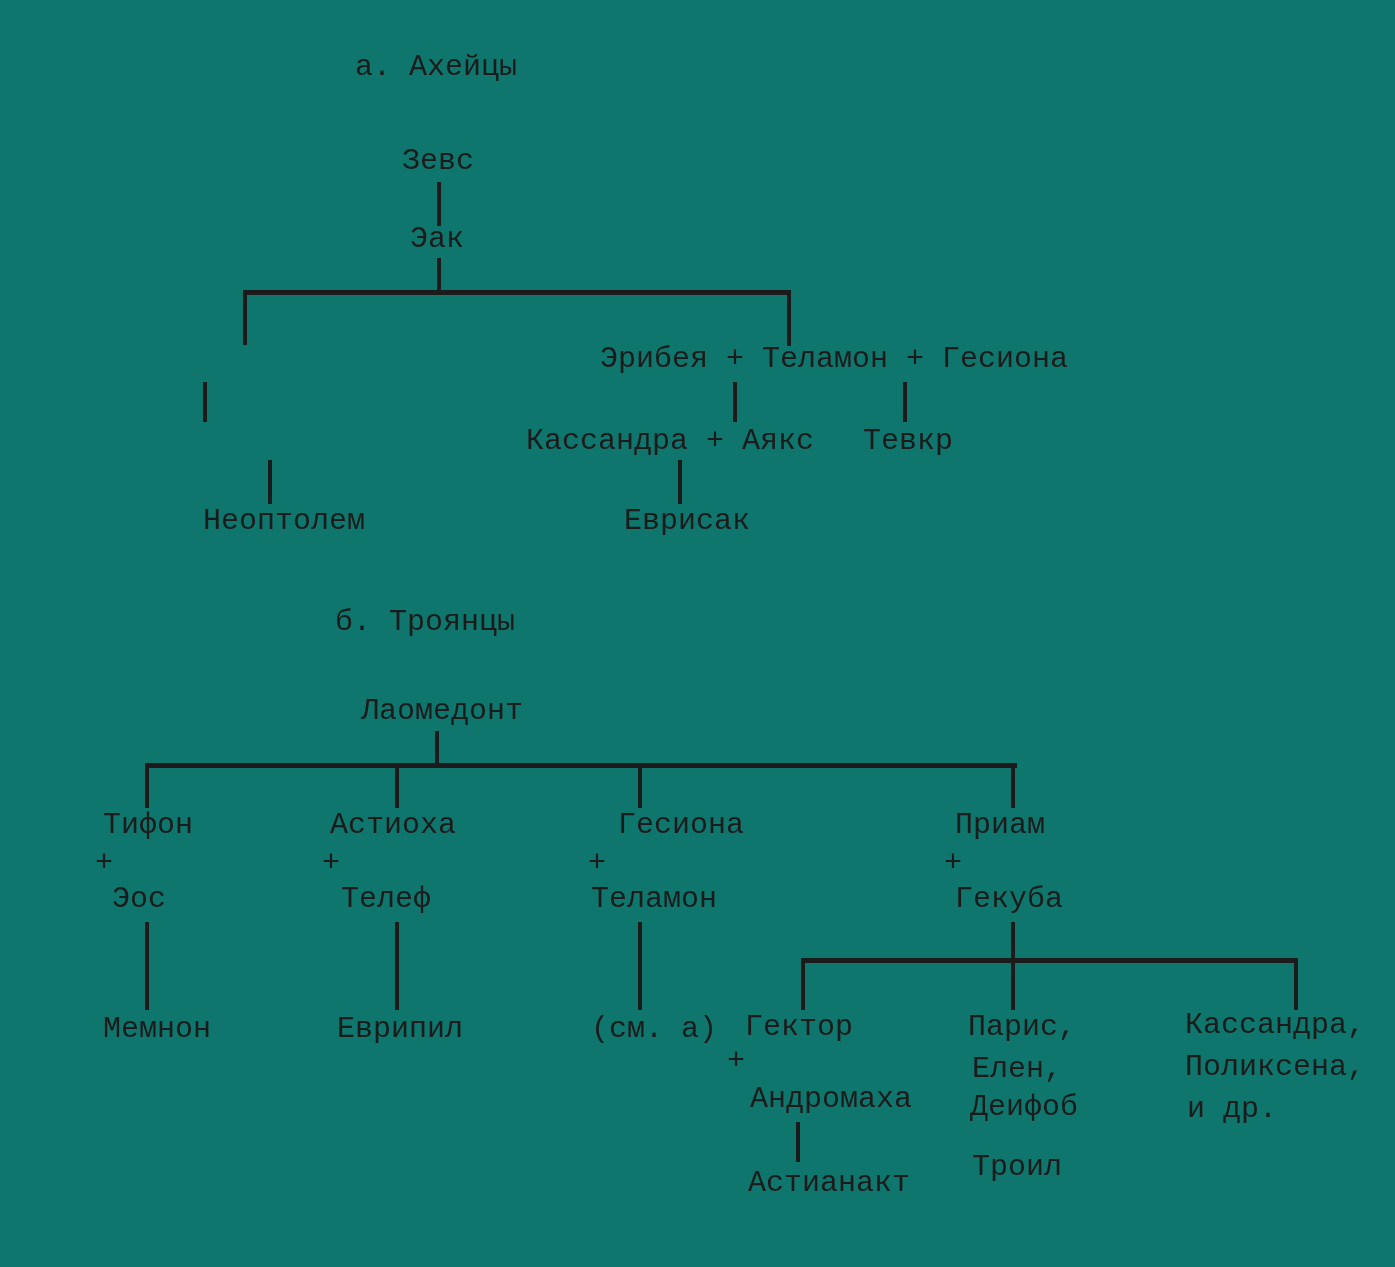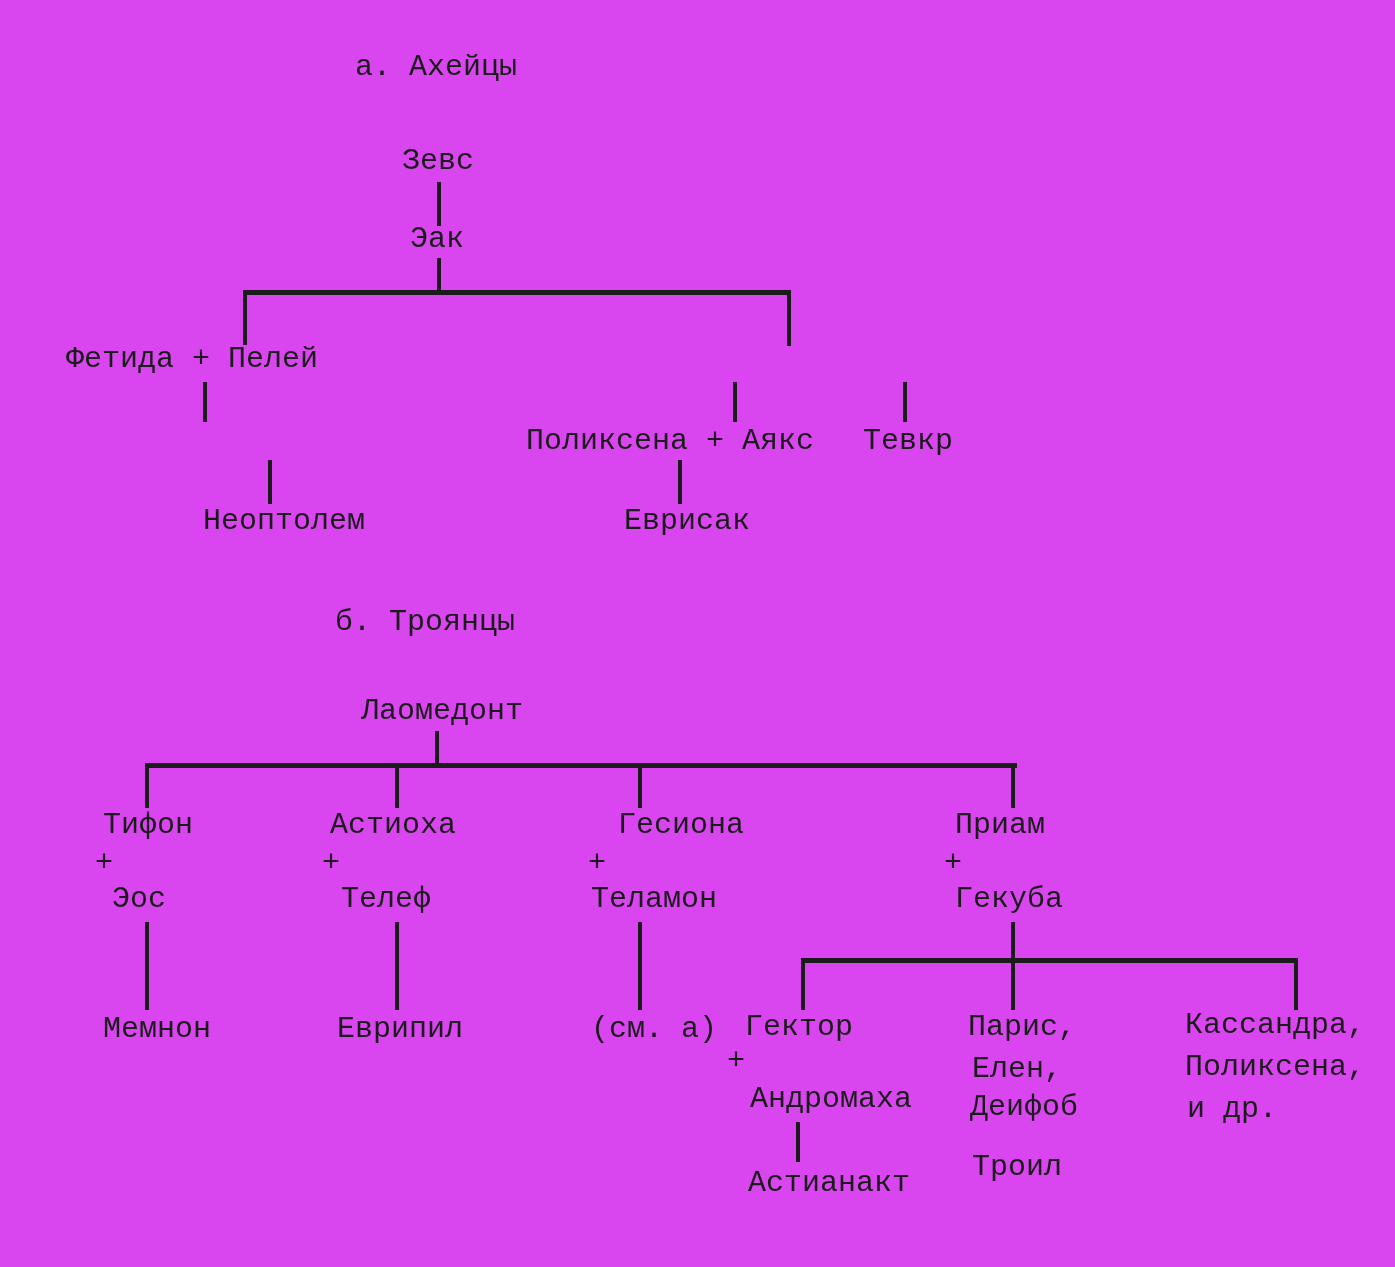--- a/index.html
+++ b/index.html
@@ -1,19 +1,19 @@
 <!DOCTYPE html>
 <html><head>
 <meta charset="utf-8">
 <style>
   html,body{margin:0;padding:0;background:#e8e8e8;}
   #page{
     position:relative;
     width:1395px;height:1267px;
-    background:#d946ef;
+    background:#0f766e;
     font-family:"Liberation Mono","DejaVu Sans Mono",monospace;
     color:#1b1b1b;
     overflow:hidden;
   }
   .t{
     position:absolute;
     white-space:nowrap;
     font-size:30px;
     line-height:30px;
     letter-spacing:0px;
@@ -31,27 +31,27 @@
 
   <div class="t" style="left:402px;top:146px;">Зевс</div>
   <div class="v" style="left:437px;top:182px;height:44px;"></div>
   <div class="t" style="left:410px;top:224px;">Эак</div>
   <div class="v" style="left:437px;top:258px;height:34px;"></div>
 
   <div class="h" style="left:245px;top:290px;width:546px;"></div>
   <div class="v" style="left:243px;top:290px;height:55px;"></div>
   <div class="v" style="left:787px;top:290px;height:56px;"></div>
 
-  <div class="t" style="left:66px;top:344px;">Фетида + Пелей</div>
+  <div class="t" style="left:600px;top:344px;">Эрибея + Теламон + Гесиона</div>
 
   <div class="v" style="left:203px;top:382px;height:40px;"></div>
   <div class="v" style="left:733px;top:382px;height:40px;"></div>
   <div class="v" style="left:903px;top:382px;height:40px;"></div>
 
-  <div class="t" style="left:526px;top:426px;">Поликсена + Аякс</div>
+  <div class="t" style="left:526px;top:426px;">Кассандра + Аякс</div>
   <div class="t" style="left:863px;top:426px;">Тевкр</div>
 
   <div class="v" style="left:268px;top:460px;height:44px;"></div>
   <div class="v" style="left:678px;top:460px;height:44px;"></div>
 
   <div class="t" style="left:203px;top:506px;">Неоптолем</div>
   <div class="t" style="left:624px;top:506px;">Еврисак</div>
 
   <div class="t title" style="left:335px;top:607px;">б. Троянцы</div>
 

